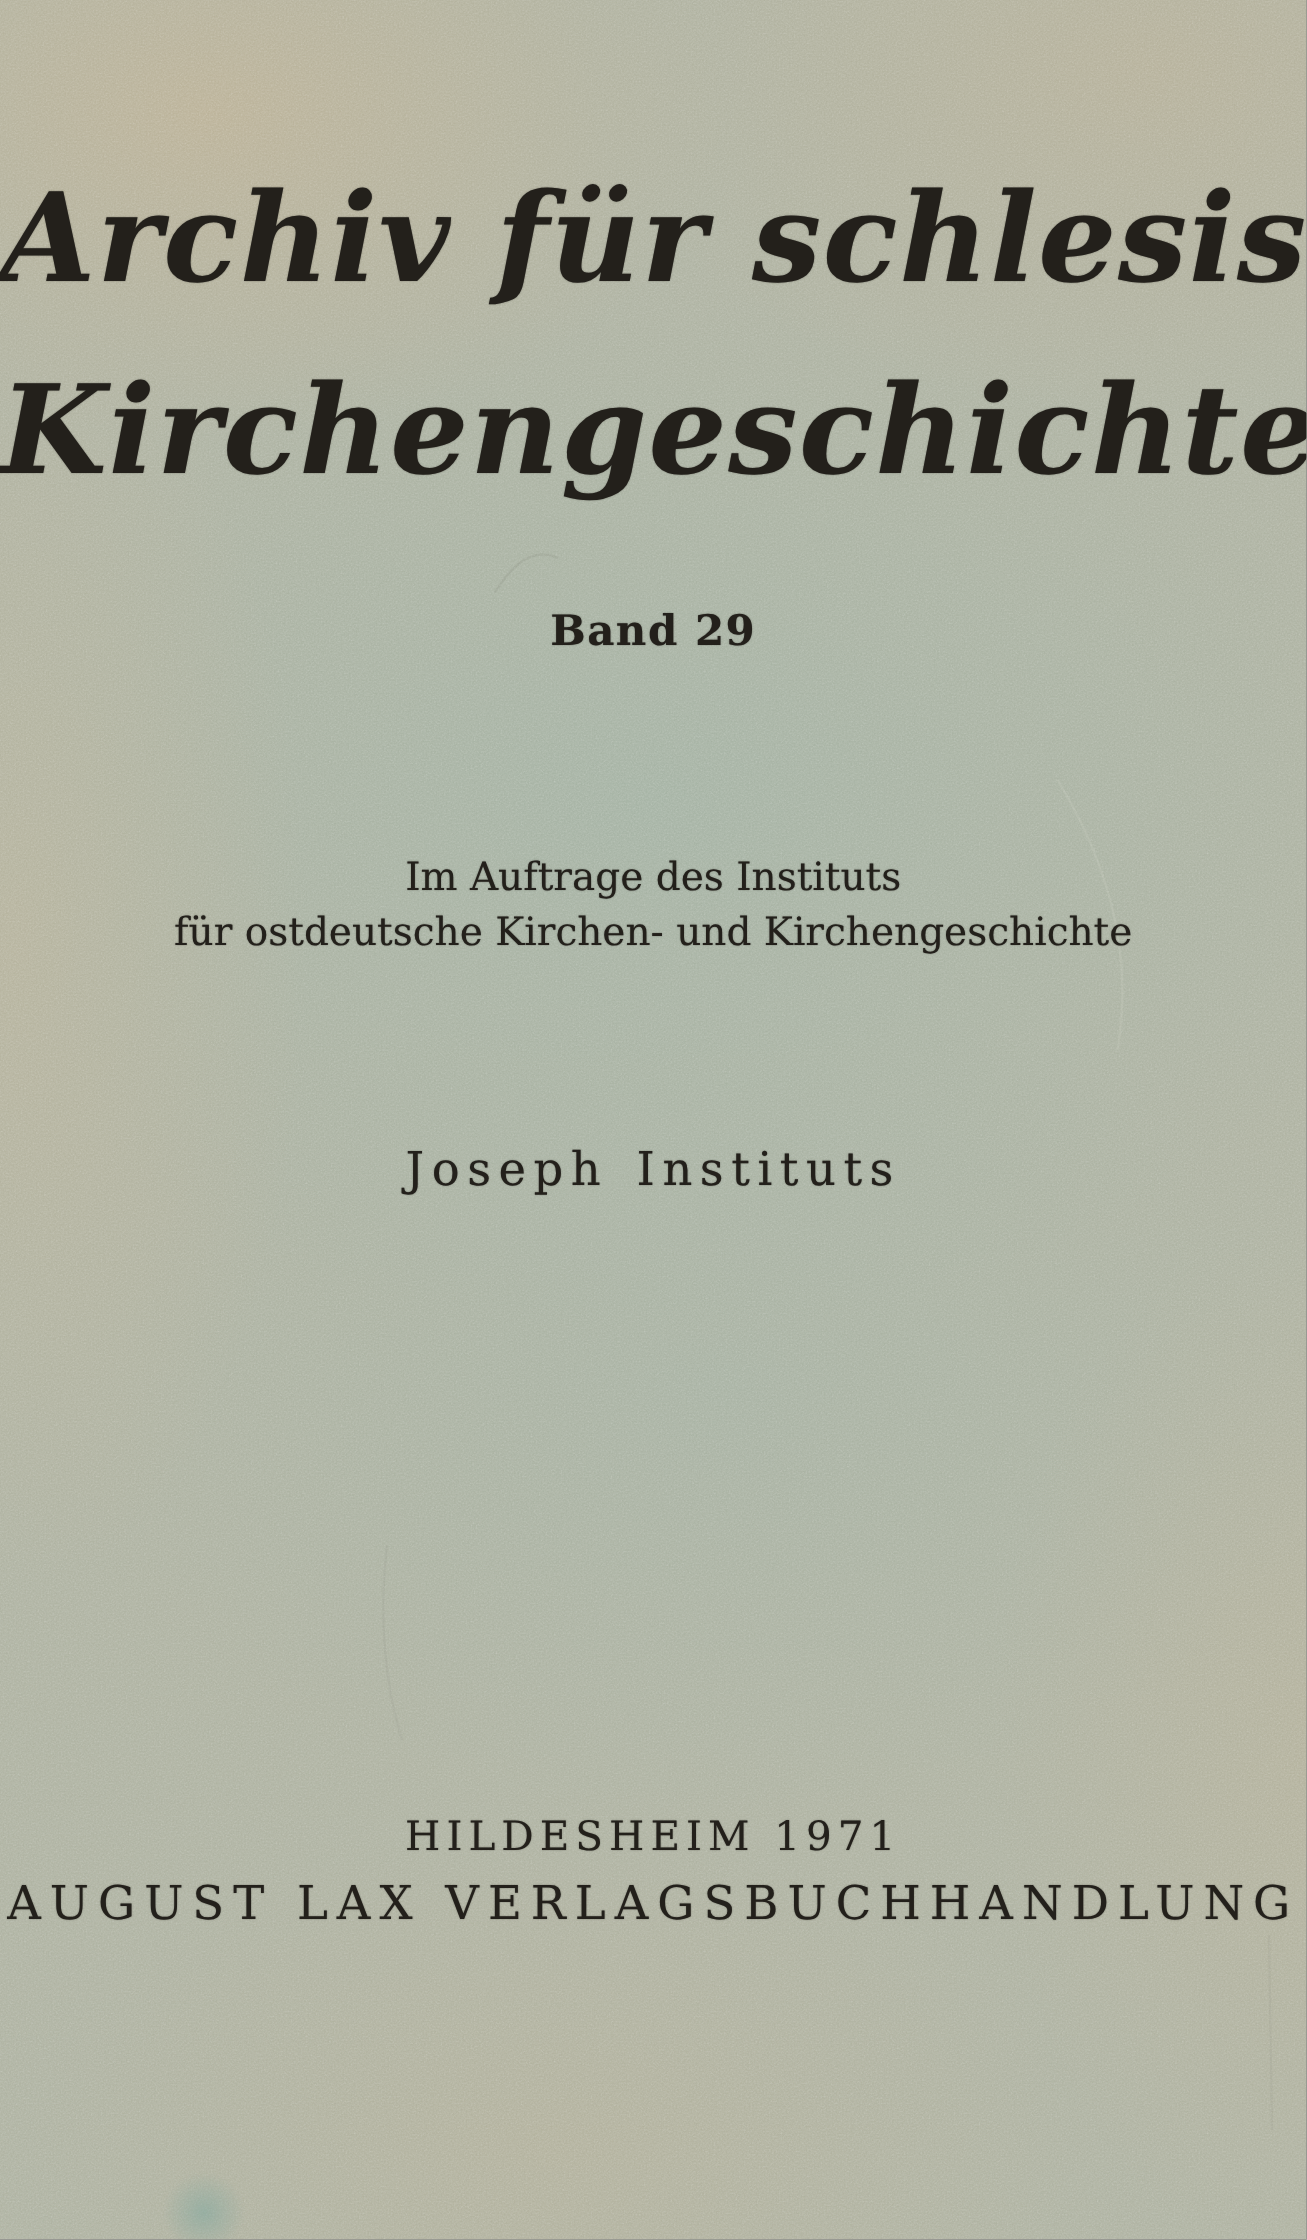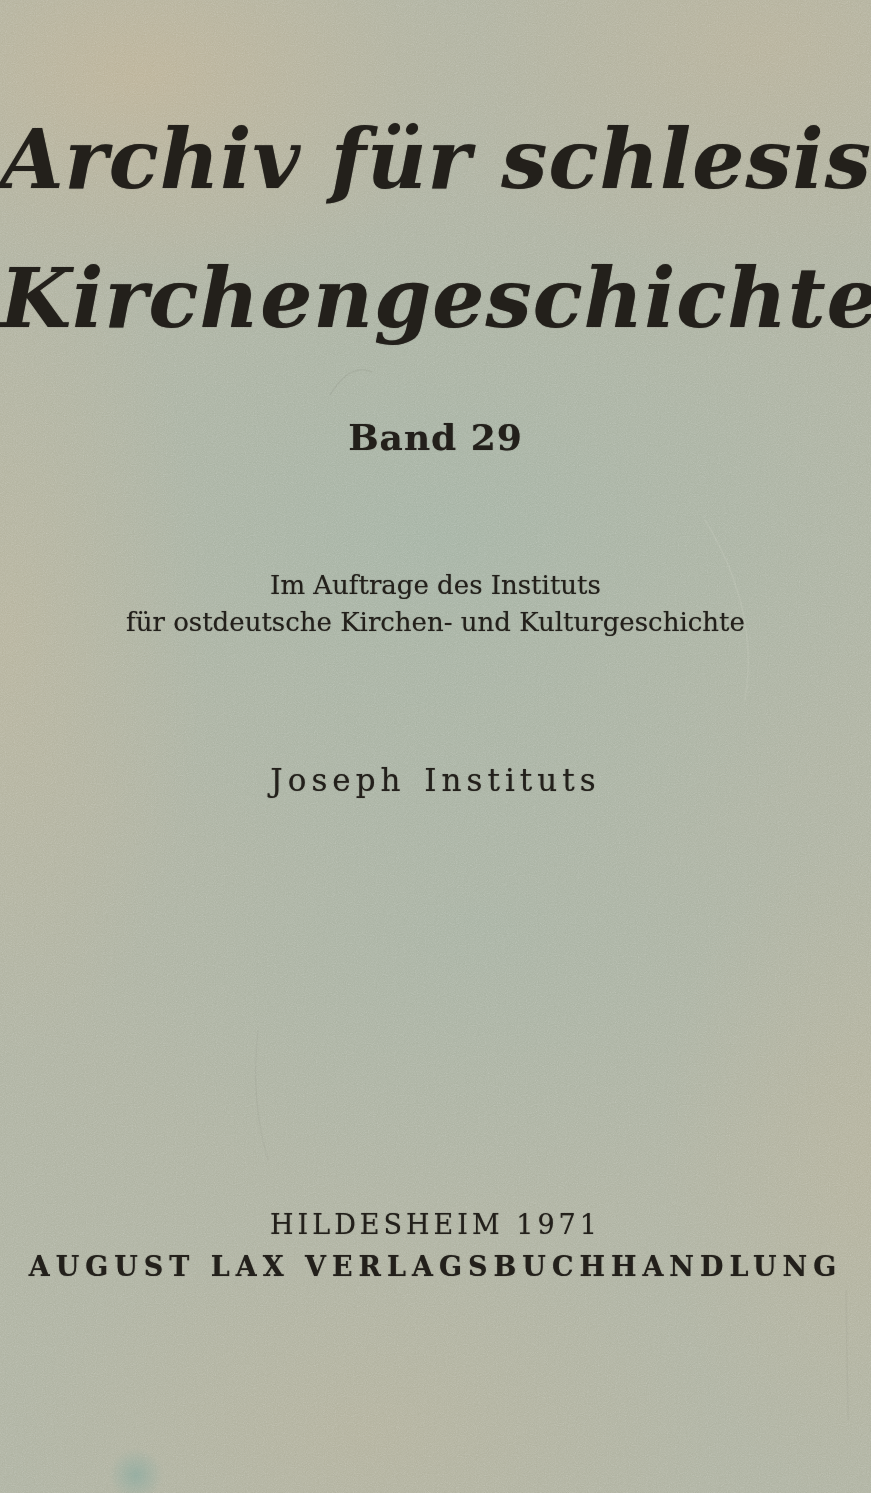--- a/index.html
+++ b/index.html
@@ -37,28 +37,28 @@
     filter:blur(1px);
   }
   .txt{position:absolute;left:0;right:0;text-align:center;white-space:nowrap;
        text-shadow:0 0 1px rgba(35,32,27,.55);}
   .title-line{
     font-style:italic;font-weight:700;
     font-size:82px;line-height:1;
     letter-spacing:1px;
   }
   .title-1{top:118px;}
-  .title-2{top:257px;}
-  .volume{top:416px;font-size:36px;font-weight:700;letter-spacing:1px;}
+  .title-2{top:246px;}
+  .volume{top:404px;font-size:28px;font-weight:700;letter-spacing:1px;}
   .commission{top:570px;font-size:26px;}
   .institute{top:607px;font-size:26px;}
   .edited-by{top:673px;font-size:26px;}
   .editor{top:762px;font-size:31px;letter-spacing:5px;word-spacing:4px;}
   .place-year{top:1209px;font-size:27px;font-weight:400;letter-spacing:4px;}
-  .publisher{top:1251px;font-size:27px;font-weight:700;letter-spacing:6px;}
+  .publisher{top:1251px;font-size:31px;font-weight:400;letter-spacing:6px;}
 </style>
 </head>
 <body>
 
 <div class="cover">
 
   <svg class="grain" width="871" height="1493" aria-hidden="true">
     <filter id="grainF">
       <feTurbulence type="fractalNoise" baseFrequency="0.9" numOctaves="2" stitchTiles="stitch"></feTurbulence>
       <feColorMatrix type="saturate" values="0"></feColorMatrix>
@@ -74,20 +74,20 @@
   </svg>
 
   <div class="stain"></div>
 
   <div class="txt title-line title-1">Archiv für schlesische</div>
   <div class="txt title-line title-2">Kirchengeschichte</div>
 
   <div class="txt volume">Band 29</div>
 
   <div class="txt commission">Im Auftrage des Instituts</div>
-  <div class="txt institute">für ostdeutsche Kirchen- und Kulturgeschichte</div>
+  <div class="txt institute">für ostdeutsche Kirchen- und Kirchengeschichte</div>
 
   <div class="txt editor">Joseph Instituts</div>
 
   <div class="txt place-year">HILDESHEIM 1971</div>
   <div class="txt publisher">AUGUST LAX VERLAGSBUCHHANDLUNG</div>
 
 </div>
 
 </body></html>

